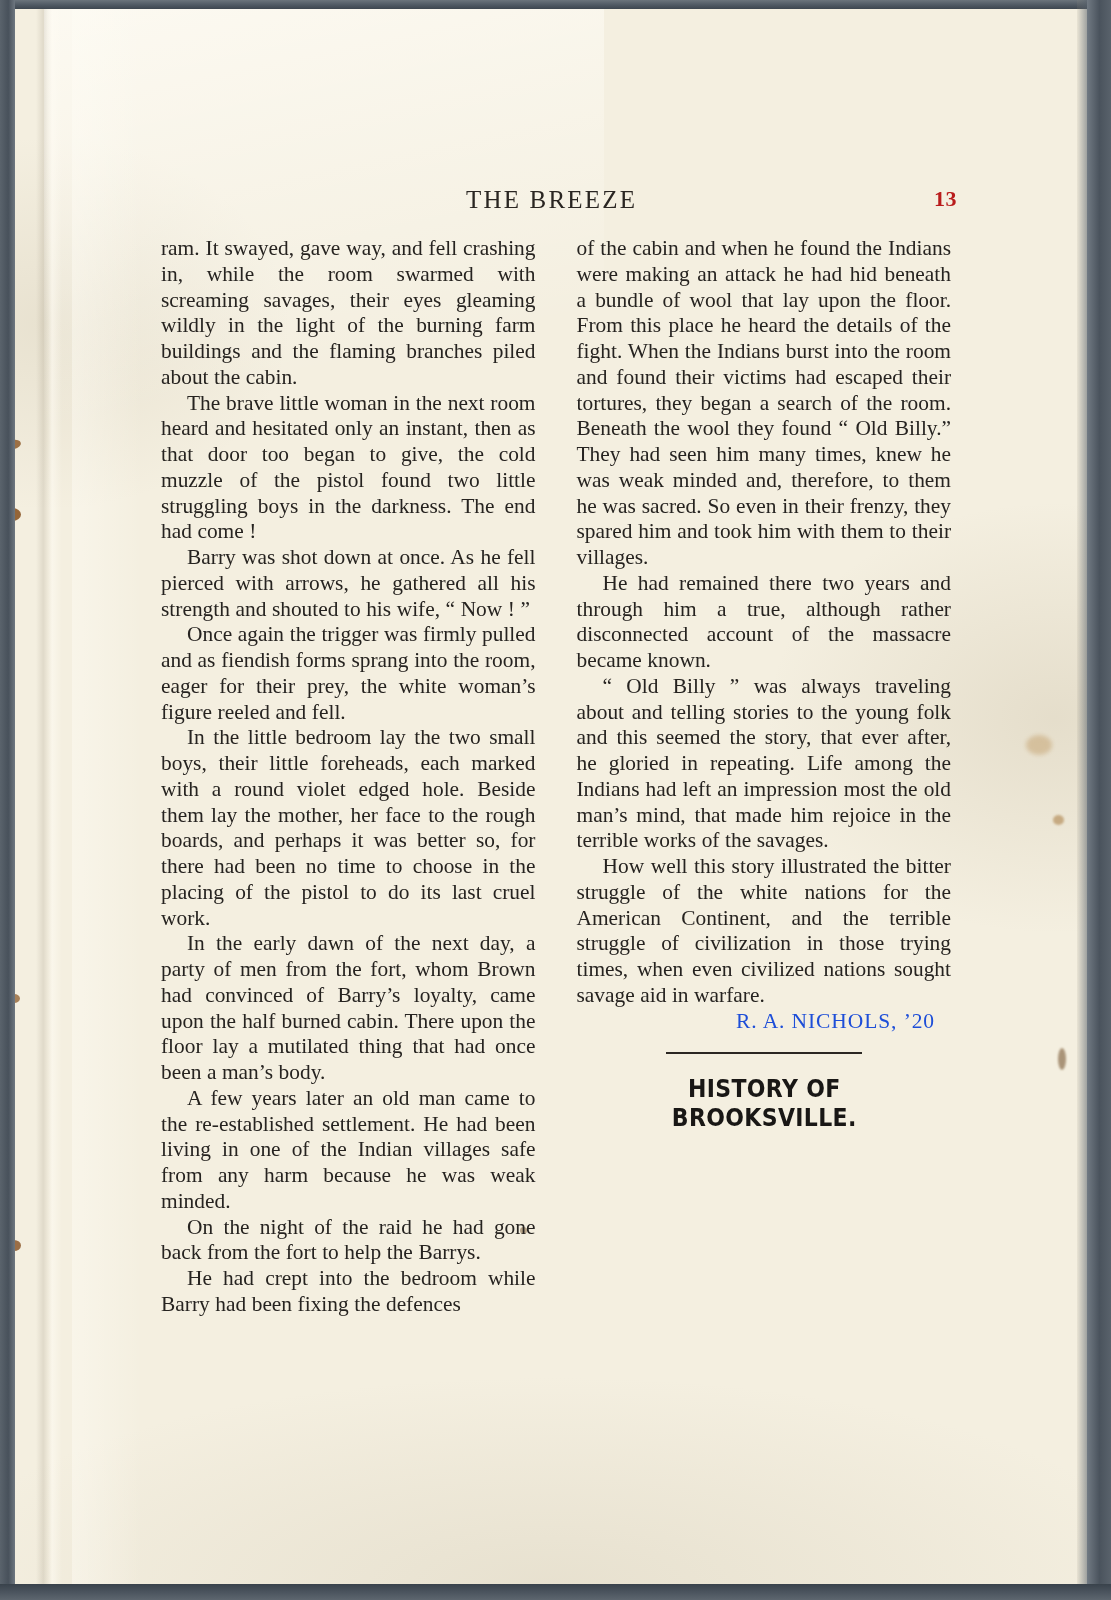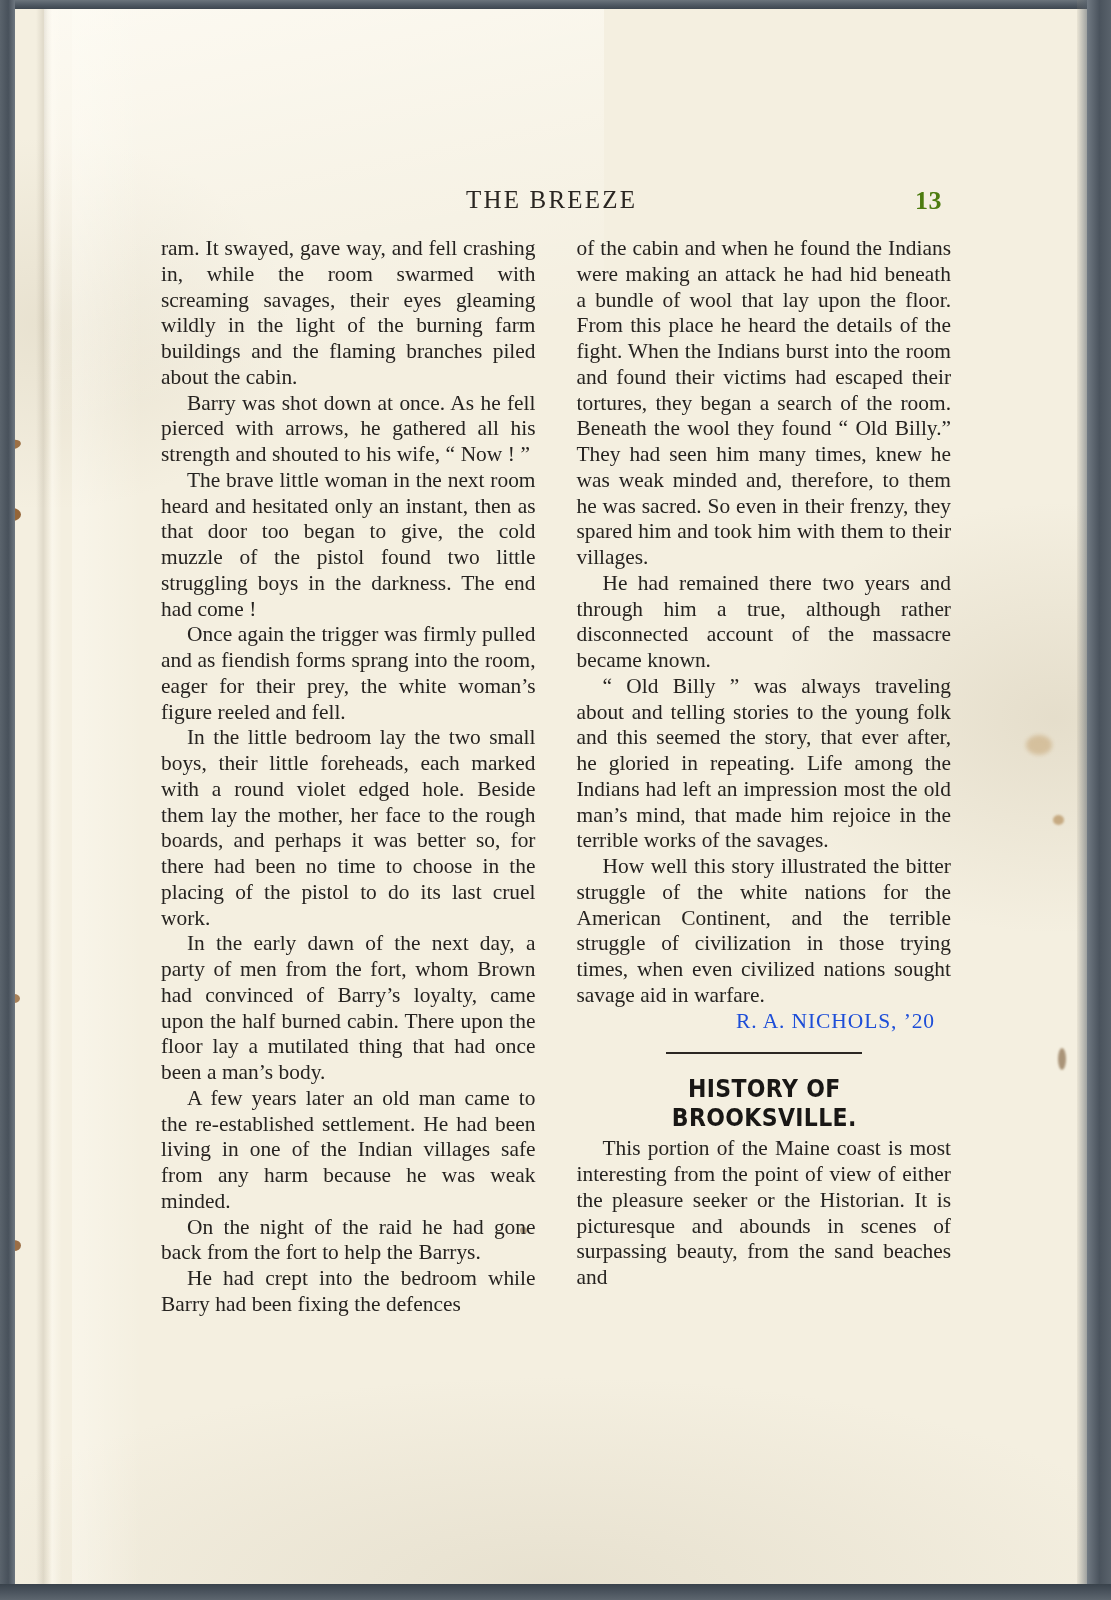--- a/index.html
+++ b/index.html
@@ -135,25 +135,25 @@
     left: 0;
     width: 100%;
     text-align: center;
     font-size: 25px;
     letter-spacing: 2.2px;
     color: #2a2622;
     text-indent: 2.2px;
   }
   .rh-page {
     position: absolute;
-    right: 145px;
-    top: 0;
-    font-size: 26px;
+    right: 130px;
+    top: 0;
+    font-size: 22px;
     font-weight: bold;
-    color: #4d7c0f;
+    color: #b91c1c;
     letter-spacing: 0.5px;
   }
 
   .columns {
     position: absolute;
     left: 147px;
     top: 228px;
     width: 790px;
     display: flex;
     gap: 41px;
@@ -234,43 +234,42 @@
 
       <div class="running-head">
         <div class="rh-title">THE BREEZE</div>
         <div class="rh-page">13</div>
       </div>
 
       <div class="columns">
 
         <div class="col">
           <p class="para cont ink-faded">ram.  It swayed, gave way, and fell crashing in, while the room swarmed with screaming savages, their eyes gleaming wildly in the light of the burning farm buildings and the flaming branches piled about the cabin.</p>
+          <p class="para">The brave little woman in the next room heard and hesitated only an instant, then as that door too began to give, the cold muzzle of the pistol found two little struggling boys in the darkness.  The end had come !</p>
           <p class="para">Barry was shot down at once.  As he fell pierced with arrows, he gathered all his strength and shouted to his wife, “ Now ! ”</p>
-          <p class="para">The brave little woman in the next room heard and hesitated only an instant, then as that door too began to give, the cold muzzle of the pistol found two little struggling boys in the darkness.  The end had come !</p>
           <p class="para">Once again the trigger was firmly pulled and as fiendish forms sprang into the room, eager for their prey, the white woman’s figure reeled and fell.</p>
           <p class="para">In the little bedroom lay the two small boys, their little foreheads, each marked with a round violet edged hole.  Beside them lay the mother, her face to the rough boards, and perhaps it was better so, for there had been no time to choose in the placing of the pistol to do its last cruel work.</p>
           <p class="para">In the early dawn of the next day, a party of men from the fort, whom Brown had convinced of Barry’s loyalty, came upon the half burned cabin.  There upon the floor lay a mutilated thing that had once been a man’s body.</p>
           <p class="para">A few years later an old man came to the re-established settlement.  He had been living in one of the Indian villages safe from any harm because he was weak minded.</p>
           <p class="para">On the night of the raid he had gone back from the fort to help the Barrys.</p>
           <p class="para">He had crept into the bedroom while Barry had been fixing the defences</p>
         </div>
 
         <div class="col">
           <p class="para cont">of the cabin and when he found the Indians were making an attack he had hid beneath a bundle of wool that lay upon the floor.  From this place he heard the details of the fight.  When the Indians burst into the room and found their victims had escaped their tortures, they began a search of the room.  Beneath the wool they found “ Old Billy.”  They had seen him many times, knew he was weak minded and, therefore, to them he was sacred.  So even in their frenzy, they spared him and took him with them to their villages.</p>
           <p class="para">He had remained there two years and through him a true, although rather disconnected account of the massacre became known.</p>
           <p class="para">“ Old Billy ” was always traveling about and telling stories to the young folk and this seemed the story, that ever after, he gloried in repeating. Life among the Indians had left an impression most the old man’s mind, that made him rejoice in the terrible works of the savages.</p>
           <p class="para">How well this story illustrated the bitter struggle of the white nations for the American Continent, and the terrible struggle of civilization in those trying times, when even civilized nations sought savage aid in warfare.</p>
 
           <p class="byline">R. A. NICHOLS, ’20</p>
 
           <div class="section-rule"></div>
 
           <h2 class="section-heading">HISTORY OF BROOKSVILLE.</h2>
 
-          <p class="para">This portion of the Maine coast is most interesting from the point of view of either the pleasure seeker or the Historian.  It is picturesque and abounds in scenes of surpassing beauty, from the sand beaches and</p>
         </div>
 
       </div>
     </div>
   </div>
 
   <div class="edge edge-top"></div>
   <div class="edge edge-left"></div>
   <div class="edge edge-right-inner"></div>
   <div class="edge edge-right"></div>

